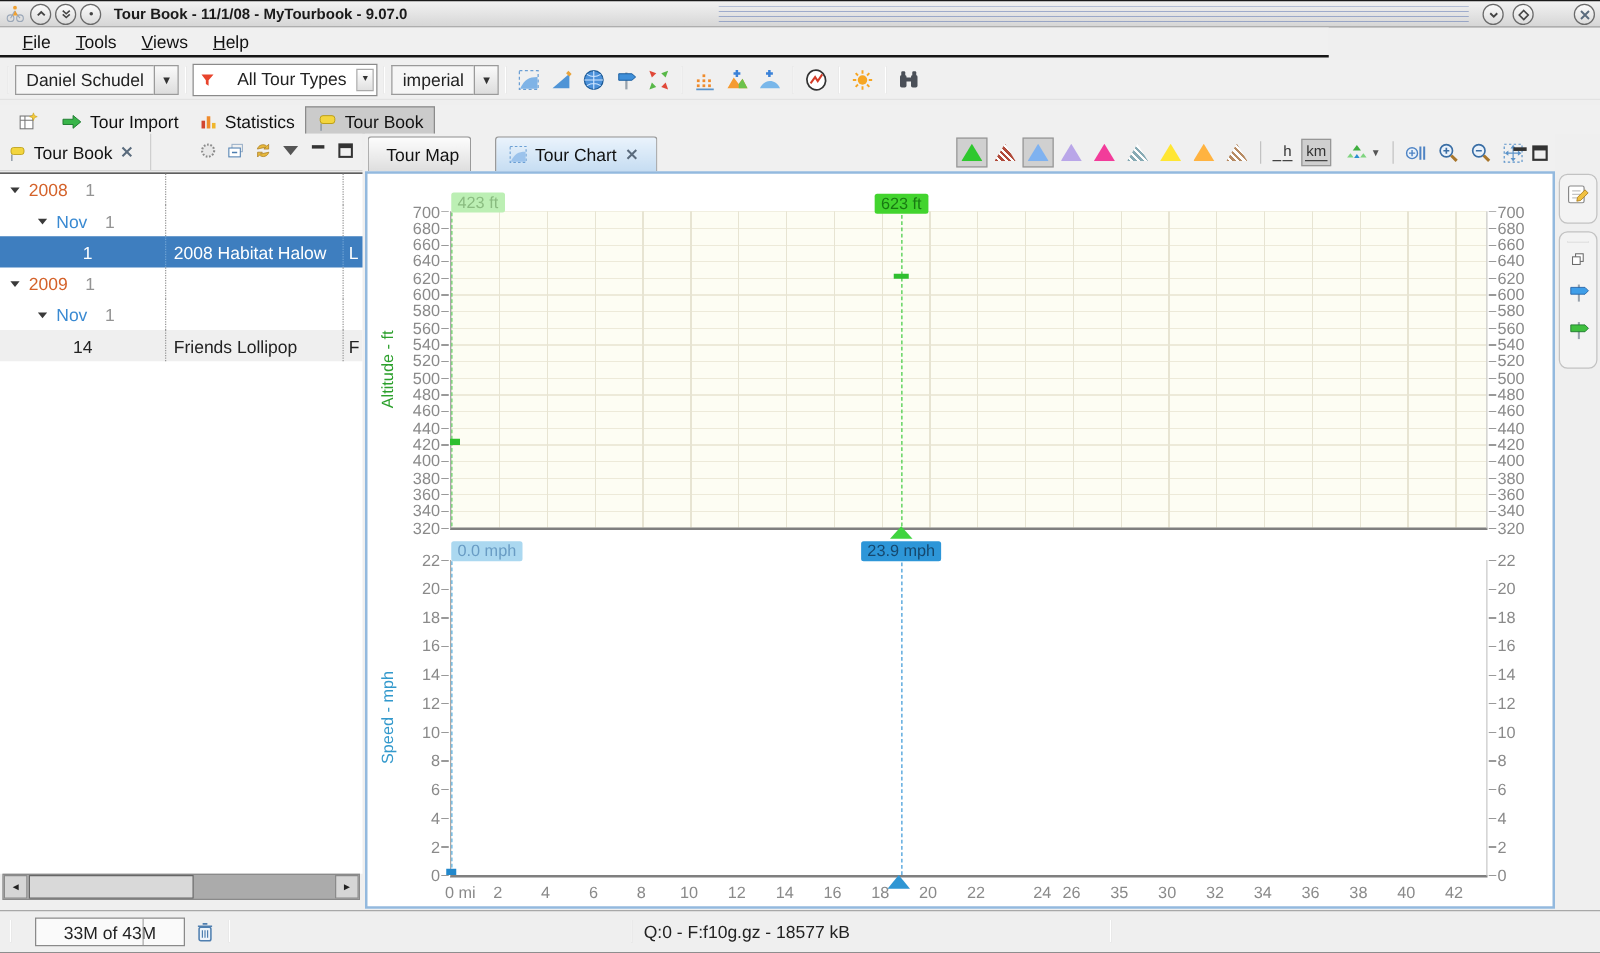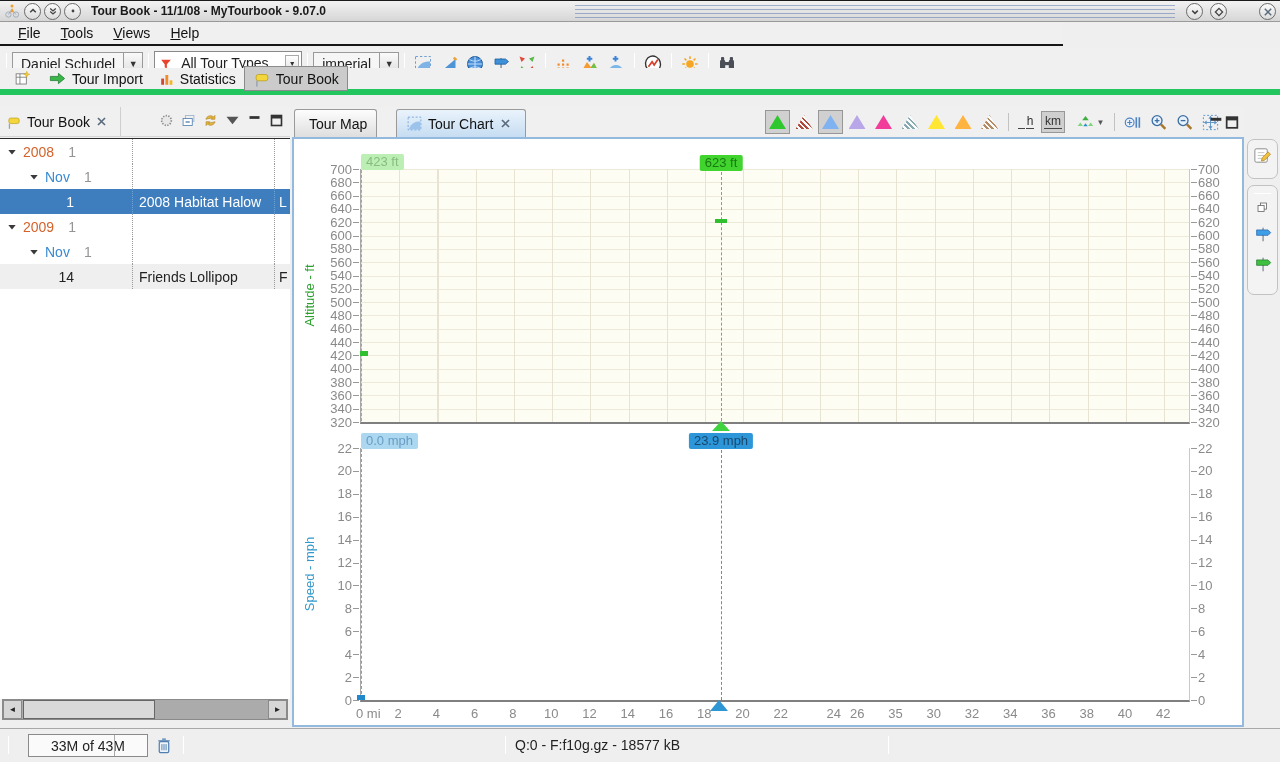--- a/index.html
+++ b/index.html
@@ -42,22 +42,22 @@
   .combo .arrow{width:20px;height:24px;border:1px solid #9a9a9a;background:linear-gradient(#fafafa,#ddd);
     display:flex;align-items:center;justify-content:center;font-size:9px;color:#333;}
   .combo.boxy{border:1px solid #8a8a8a;background:#fff;height:26px;padding:0 2px 0 4px;}
   .combo.boxy .val{border:none;background:transparent;}
   .combo.boxy .mini{width:14px;height:18px;border:1px solid #aaa;background:linear-gradient(#fff,#e0e0e0);
     font-size:7px;display:flex;align-items:center;justify-content:center;color:#333;}
   .tbtn{width:26px;height:26px;display:flex;align-items:center;justify-content:center;border:1px solid transparent;}
   .tbtn svg{width:20px;height:20px;}
 
   
-  .pbar{position:absolute;left:0;top:68px;width:1280px;height:27px;background:#f0f0f0;
-    border-bottom:6px solid #22c55e;display:flex;align-items:center;}
+  .pbar{position:absolute;left:0;top:84px;width:1280px;height:27px;background:#f0f0f0;
+    border-bottom:1px solid #22c55e;display:flex;align-items:center;}
   .pbtn{width:24px;height:22px;display:flex;align-items:center;justify-content:center;margin:0 6px 0 10px;}
   .pitem{display:flex;align-items:center;height:25px;padding:0 8px;font-size:14px;color:#111;}
   .pitem .icon{margin-right:5px;}
   .pitem.active{background:#cbcbcb;border:1px solid #8b8b8b;}
 
   
   .main{position:absolute;left:0;top:107px;width:1280px;height:621px;background:#efefef;}
 
   
   .left-panel{position:absolute;left:0;top:0;width:290px;height:621px;}
@@ -233,21 +233,21 @@
       <span class="val">Daniel Schudel</span>
       <span class="arrow">▼</span>
     </div>
     <div class="tb-sep"></div>
     <div class="combo boxy">
       <span class="icon" id="funnel-slot">
           <svg xmlns="http://www.w3.org/2000/svg" viewBox="0 0 16 16" width="14" height="14">
             <path d="M2.5 3h11L9 8.2v5l-2.5-1.6V8.2z" fill="#e8442c"></path>
           </svg>
         </span>
-      <span class="val" style="width:112px;">All Tour Types</span>
+      <span class="val" style="width:112px;text-align:right;">All Tour Types</span>
       <span class="mini">▼</span>
     </div>
     <div class="tb-sep"></div>
     <div class="combo">
       <span class="val">imperial</span>
       <span class="arrow">▼</span>
     </div>
     <div class="tb-sep"></div>
     <span id="tb-groups" style="display:flex;align-items:center;">
         <div class="tbtn">

